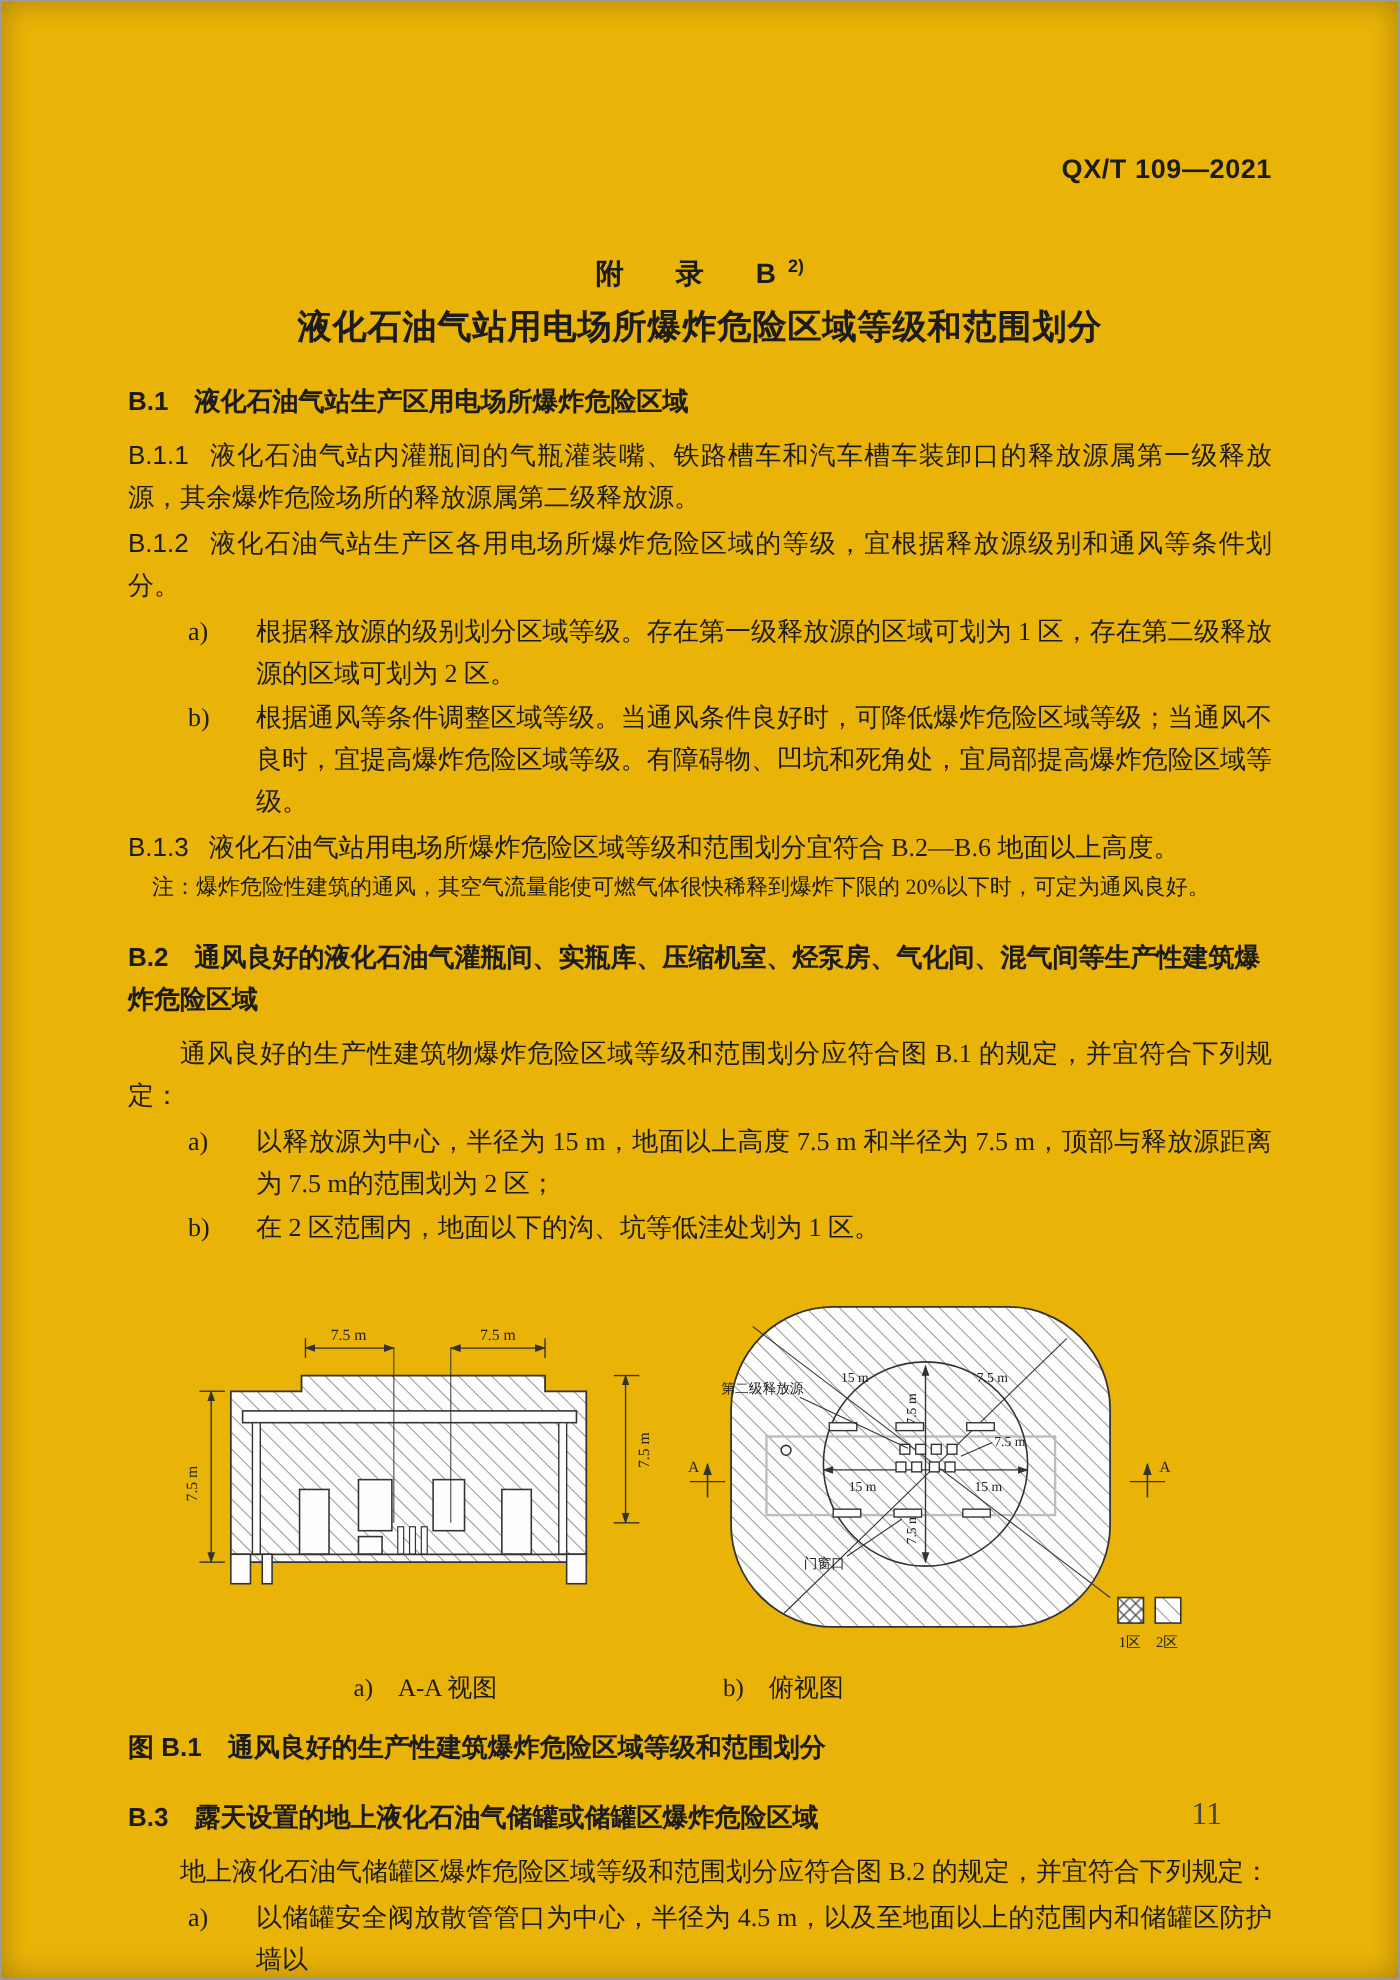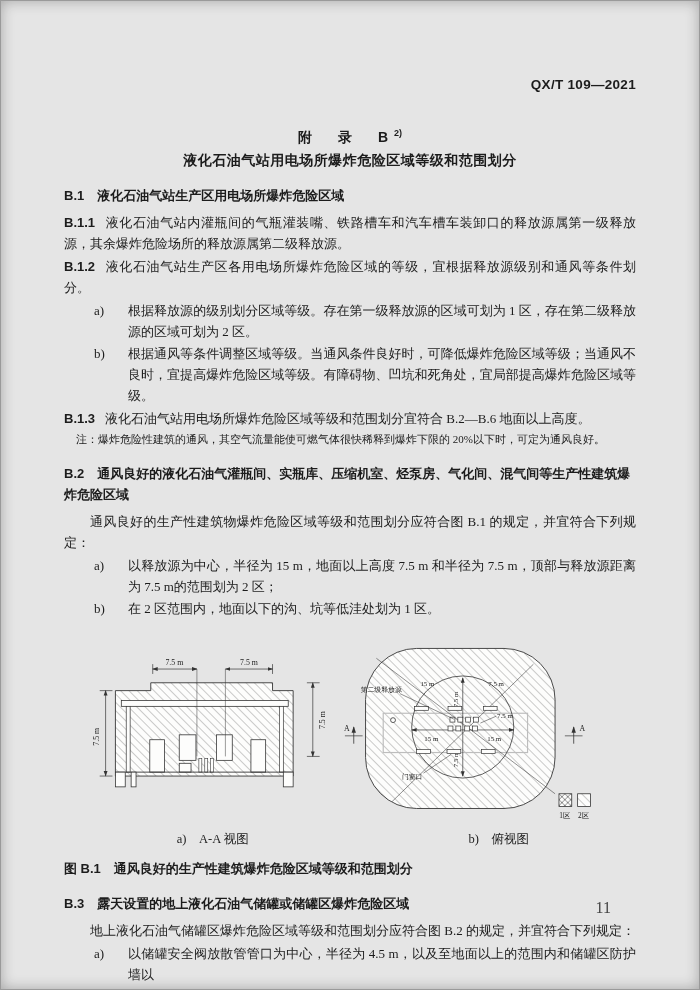--- a/index.html
+++ b/index.html
@@ -1,47 +1,47 @@
 <!DOCTYPE html>
 <html><head>
 <meta charset="utf-8">
 <style>
   html,body{margin:0;padding:0;background:#b9b9b9;}
   .canvas{
     width:700px;height:990px;margin:0 auto;position:relative;
-    background:#e5e5e5;
+    background:#eab308;
     box-shadow:inset 0 0 14px rgba(0,0,0,.28);
     border:1px solid #9a9a9a;
     box-sizing:border-box;
     font-family:"Liberation Serif","DejaVu Serif",serif;
     color:#1c1c1c;
     overflow:hidden;
   }
   .content{padding:0 63px;}
   .doc-header{padding-top:76px;text-align:right;font-family:"Liberation Sans","DejaVu Sans",sans-serif;
     font-weight:bold;font-size:13.5px;letter-spacing:.3px;}
   .titleblock{margin-top:36px;text-align:center;font-family:"Liberation Sans","DejaVu Sans",sans-serif;font-weight:bold;}
   .titleblock .t1{font-size:14px;letter-spacing:6px;}
   .titleblock .t1 sup{font-size:9px;letter-spacing:0;}
   .titleblock .t2{font-size:13px;margin-top:4px;letter-spacing:1px;}
-  .titleblock .t3{font-size:14px;margin-top:5px;letter-spacing:.5px;}
+  .titleblock .t3{font-size:17px;margin-top:5px;letter-spacing:.5px;}
   .h2{font-family:"Liberation Sans","DejaVu Sans",sans-serif;font-weight:bold;font-size:13px;
       margin:15px 0 6px 0;line-height:21px;}
   .para{font-size:13px;line-height:21px;margin:2px 0;text-align:justify;}
-  .para .lbl{font-family:"Liberation Sans","DejaVu Sans",sans-serif;font-weight:bold;margin-right:10px;margin-top:30px;}
+  .para .lbl{font-family:"Liberation Sans","DejaVu Sans",sans-serif;font-weight:normal;margin-right:10px;margin-top:30px;}
   .indent{text-indent:2em;}
   .li{position:relative;padding-left:64px;font-size:13px;line-height:21px;margin:1px 0;text-align:justify;}
   .li .marker{position:absolute;left:30px;top:0;}
   .note{font-size:11px;line-height:17px;margin:2px 0 0 12px;}
   .fig-row{display:flex;align-items:flex-start;margin:8px 0 0 20px;}
   .fig-a{margin-top:18px;}
   .fig-b{margin-left:10px;}
   .fig-captions{display:flex;font-size:12.5px;margin-top:4px;}
   .fig-captions .ca{width:52%;text-align:center;}
-  .fig-captions .cb{width:48%;text-align:center;}
+  .fig-captions .cb{width:48%;text-align:left;}
   .fig-title{font-family:"Liberation Sans","DejaVu Sans",sans-serif;
     font-weight:bold;font-size:13px;margin-top:12px;}
   .b3block{margin-top:14px;}
   .pageno{position:absolute;right:88px;bottom:72px;font-size:16px;color:#444;}
   svg text{font-family:"Liberation Serif","DejaVu Serif",serif;fill:#222;}
 </style>
 </head>
 <body>
 
 <div class="canvas">

